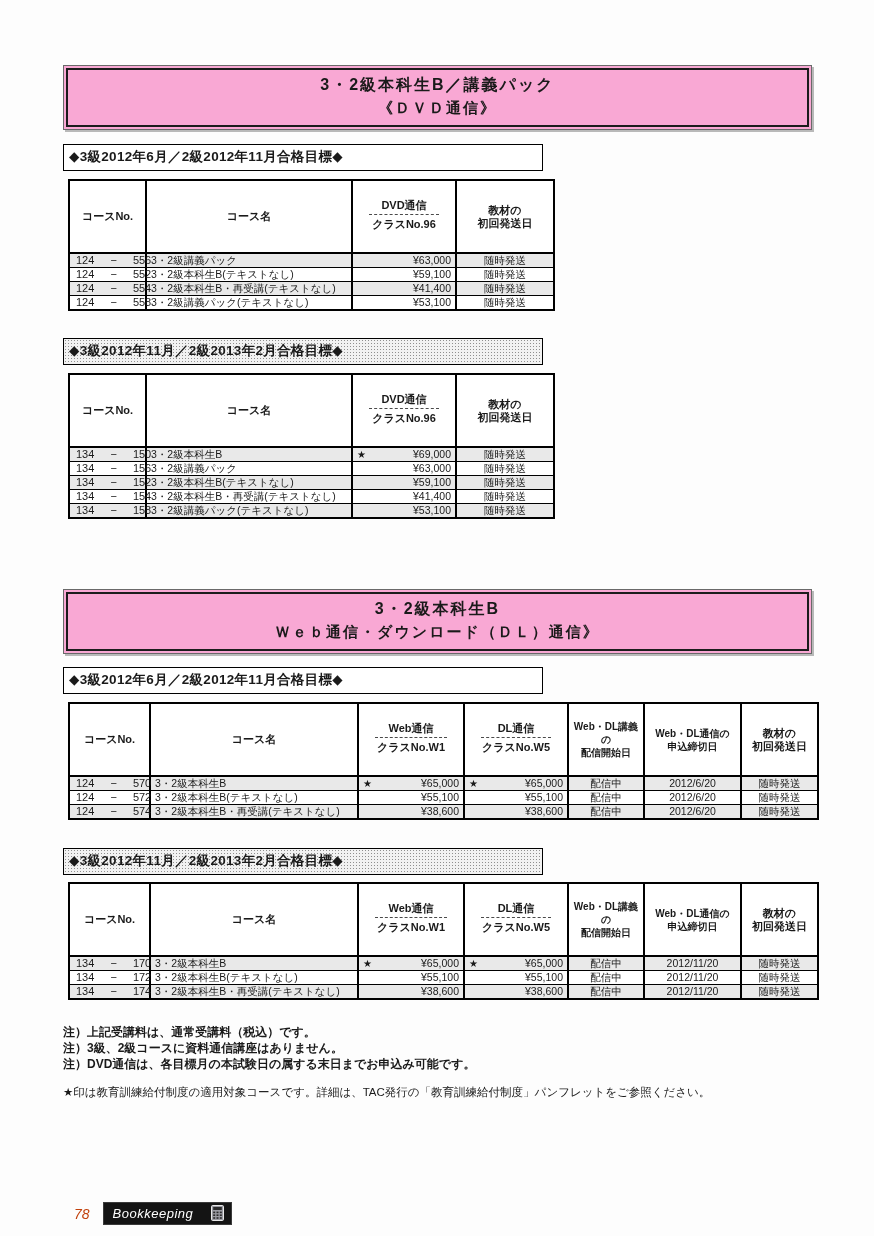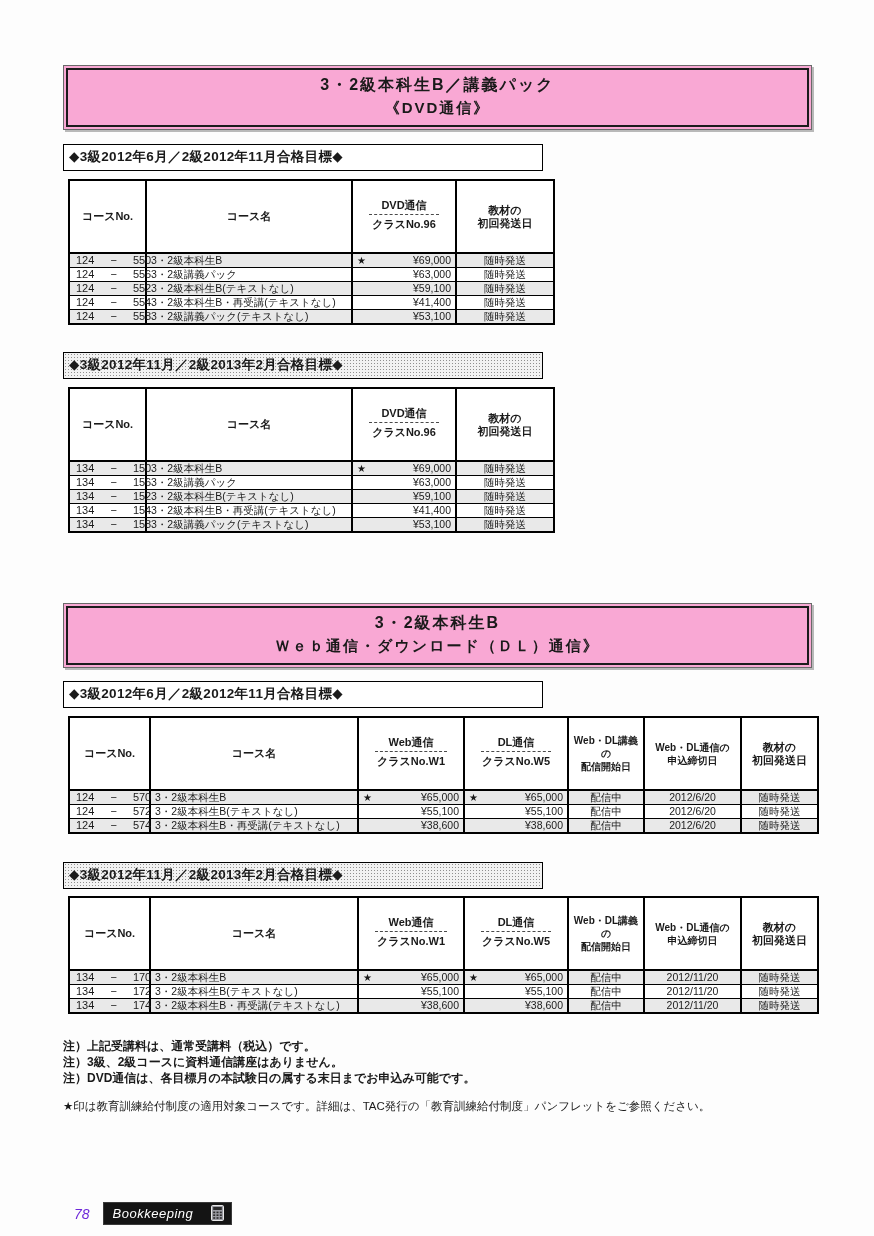--- a/index.html
+++ b/index.html
@@ -42,35 +42,35 @@
   .price-wrap { display:flex; justify-content:space-between; align-items:center; padding:0 4px; }
   .price-wrap .star { font-size:10px; }
   .price-wrap .val { font-size:10.5px; }
 
   
   .notes { margin-top:24px; font-size:12px; font-weight:bold; line-height:16px; }
   .star-note { margin-top:13px; font-size:11.5px; line-height:15px; }
 
   
   .footer { position:absolute; left:74px; top:1202px; display:flex; align-items:center; gap:13px; }
-  .page-num { font-style:italic; font-size:14px; color:#6d28d9; }
+  .page-num { font-style:italic; font-size:14px; color:#c2410c; }
   .brand-badge { background:#141414; color:#fff; font-style:italic; font-size:13px;
                  letter-spacing:0.5px; padding:2px 7px 3px 9px; display:flex; align-items:center; gap:18px;
                  border:1px solid #3a3a3a; }
 </style>
 </head>
 <body>
 
 <div class="page">
   <div class="content">
 
     <div class="title-box">
       <div class="inner">
         <div class="t1">3・2級本科生B／講義パック</div>
-        <div class="t2">《DVD通信》</div>
+        <div class="t2">《ＤＶＤ通信》</div>
       </div>
     </div>
 
     <div class="section-header mt14">◆3級2012年6月／2級2012年11月合格目標◆</div>
 
     <table class="dvd">
       <colgroup>
           <col style="width:77px">
           <col style="width:206px">
           <col style="width:104px">
@@ -84,31 +84,20 @@
             <div class="top">DVD通信</div>
             <div class="bottom">クラスNo.96</div>
           </th>
           <th>
             <div>教材の</div>
             <div>初回発送日</div>
           </th>
         </tr>
       </thead>
       <tbody>
-  <tr>
-    <td class="no">124 − 550</td>
-    <td class="name">3・2級本科生B</td>
-    <td>
-      <div class="price-wrap">
-        <span class="star">★</span>
-        <span class="val">¥69,000</span>
-      </div>
-    </td>
-    <td class="center">随時発送</td>
-  </tr>
 
   <tr>
     <td class="no">124 − 556</td>
     <td class="name">3・2級講義パック</td>
     <td>
       <div class="price-wrap">
         <span class="star"></span>
         <span class="val">¥63,000</span>
       </div>
     </td>

